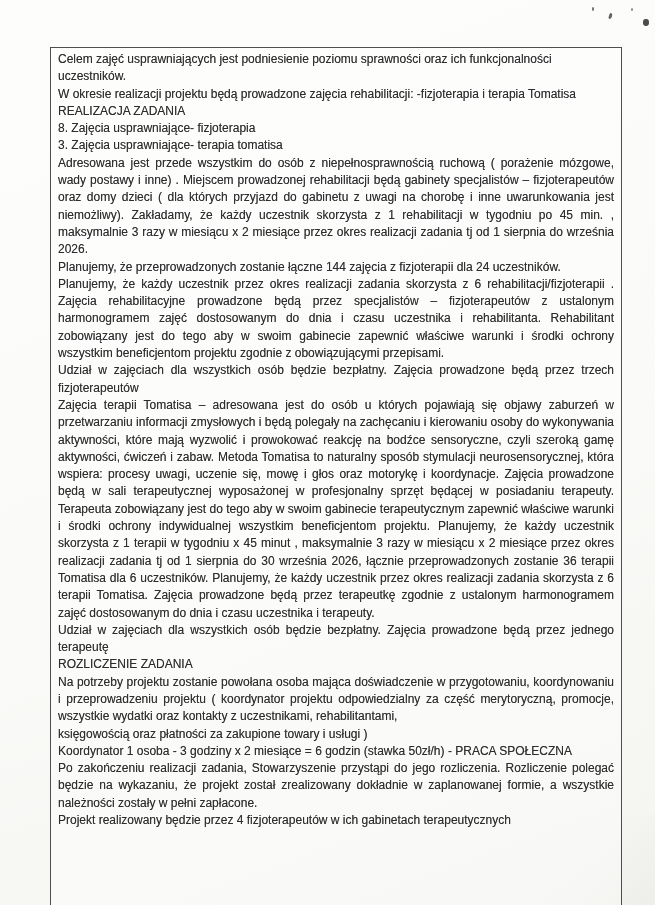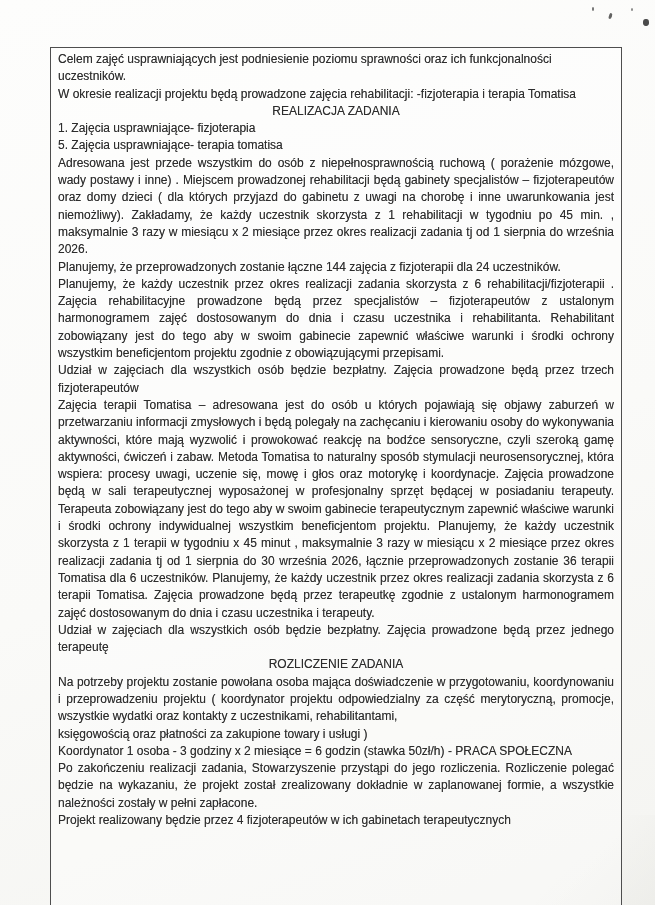--- a/index.html
+++ b/index.html
@@ -32,21 +32,21 @@
   }
   .doc-box p {
     margin: 0;
     font-size: 12px;
     line-height: 17.3px;
     color: #2d2d2d;
     text-shadow: 0 0 0.5px rgba(45,45,45,0.55);
   }
   .just   { text-align: justify; }
   .left   { text-align: left; }
-  .center { text-align: center; }
+  .center { }
   .italic { font-style: italic; }
   .speck {
     position: absolute;
     background: #3c3c3c;
     border-radius: 50%;
   }
   .speck-1 { left: 592px; top: 7px;  width: 2px; height: 4px; opacity: .75; }
   .speck-2 { left: 609px; top: 13px; width: 3px; height: 6px; border-radius: 40% 60% 60% 40%; transform: rotate(18deg); opacity: .8; }
   .speck-3 { left: 631px; top: 8px;  width: 2px; height: 3px; opacity: .6; }
   .speck-4 { left: 643px; top: 19px; width: 6px; height: 7px; border-radius: 45%; opacity: .92; }
@@ -69,22 +69,22 @@
   <span class="speck speck-1"></span>
   <span class="speck speck-2"></span>
   <span class="speck speck-3"></span>
   <span class="speck speck-4"></span>
   <div class="corner-shade"></div>
 
   <div class="doc-box">
     <p class="left">Celem zajęć usprawniających jest podniesienie poziomu sprawności oraz ich funkcjonalności uczestników.</p>
     <p class="left">W okresie realizacji projektu będą prowadzone zajęcia rehabilitacji: -fizjoterapia i terapia Tomatisa</p>
     <p class="center">REALIZACJA ZADANIA</p>
-    <p class="left">1. Zajęcia usprawniające- fizjoterapia</p>
-    <p class="left">5. Zajęcia usprawniające- terapia tomatisa</p>
+    <p class="left">8. Zajęcia usprawniające- fizjoterapia</p>
+    <p class="left">3. Zajęcia usprawniające- terapia tomatisa</p>
     <p class="just">Adresowana jest przede wszystkim do osób z niepełnosprawnością ruchową ( porażenie mózgowe, wady postawy i inne) . Miejscem prowadzonej rehabilitacji będą gabinety specjalistów – fizjoterapeutów oraz domy dzieci ( dla których przyjazd do gabinetu z uwagi na chorobę i inne uwarunkowania jest niemożliwy). Zakładamy, że każdy uczestnik skorzysta z 1 rehabilitacji w tygodniu po 45 min. , maksymalnie 3 razy w miesiącu x 2 miesiące przez okres realizacji zadania tj od 1 sierpnia do września 2026.</p>
     <p class="left">Planujemy, że przeprowadzonych zostanie łączne 144 zajęcia z fizjoterapii dla 24 uczestników.</p>
     <p class="just">Planujemy, że każdy uczestnik przez okres realizacji zadania skorzysta z 6 rehabilitacji/fizjoterapii . Zajęcia rehabilitacyjne prowadzone będą przez specjalistów – fizjoterapeutów z ustalonym harmonogramem zajęć dostosowanym do dnia i czasu uczestnika i rehabilitanta. Rehabilitant zobowiązany jest do tego aby w swoim gabinecie zapewnić właściwe warunki i środki ochrony wszystkim beneficjentom projektu zgodnie z obowiązującymi przepisami.</p>
     <p class="just">Udział w zajęciach dla wszystkich osób będzie bezpłatny. Zajęcia prowadzone będą przez trzech fizjoterapeutów</p>
     <p class="just">Zajęcia terapii Tomatisa – adresowana jest do osób u których pojawiają się objawy zaburzeń w przetwarzaniu informacji zmysłowych i będą polegały na zachęcaniu i kierowaniu osoby do wykonywania aktywności, które mają wyzwolić i prowokować reakcję na bodźce sensoryczne, czyli szeroką gamę aktywności, ćwiczeń i zabaw. Metoda Tomatisa to naturalny sposób stymulacji neurosensorycznej, która wspiera: procesy uwagi, uczenie się, mowę i głos oraz motorykę i koordynacje. Zajęcia prowadzone będą w sali terapeutycznej wyposażonej w profesjonalny sprzęt będącej w posiadaniu terapeuty. Terapeuta zobowiązany jest do tego aby w swoim gabinecie terapeutycznym zapewnić właściwe warunki i środki ochrony indywidualnej wszystkim beneficjentom projektu. Planujemy, że każdy uczestnik skorzysta z 1 terapii w tygodniu x 45 minut , maksymalnie 3 razy w miesiącu x 2 miesiące przez okres realizacji zadania tj od 1 sierpnia do 30 września 2026, łącznie przeprowadzonych zostanie 36 terapii Tomatisa dla 6 uczestników. Planujemy, że każdy uczestnik przez okres realizacji zadania skorzysta z 6 terapii Tomatisa. Zajęcia prowadzone będą przez terapeutkę zgodnie z ustalonym harmonogramem zajęć dostosowanym do dnia i czasu uczestnika i terapeuty.</p>
     <p class="just">Udział w zajęciach dla wszystkich osób będzie bezpłatny. Zajęcia prowadzone będą przez jednego terapeutę</p>
     <p class="center">ROZLICZENIE ZADANIA</p>
     <p class="just">Na potrzeby projektu zostanie powołana osoba mająca doświadczenie w przygotowaniu, koordynowaniu i przeprowadzeniu projektu ( koordynator projektu odpowiedzialny za część merytoryczną, promocje, wszystkie wydatki oraz kontakty z uczestnikami, rehabilitantami,</p>
     <p class="left">księgowością oraz płatności za zakupione towary i usługi )</p>
     <p class="left">Koordynator 1 osoba - 3 godziny x 2 miesiące = 6 godzin (stawka 50zł/h) - PRACA SPOŁECZNA</p>

